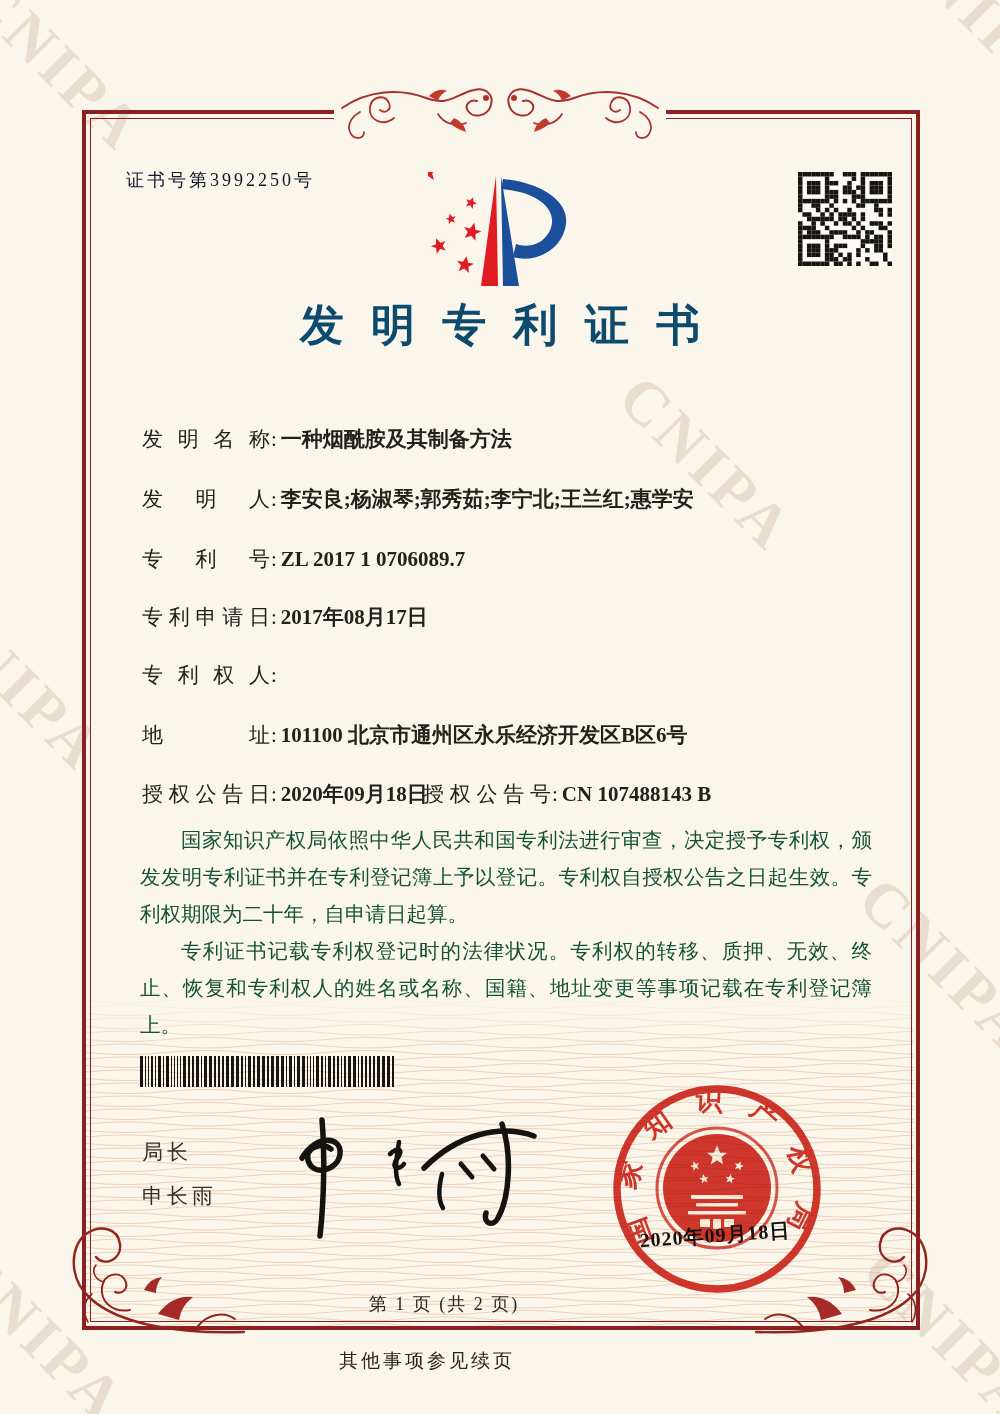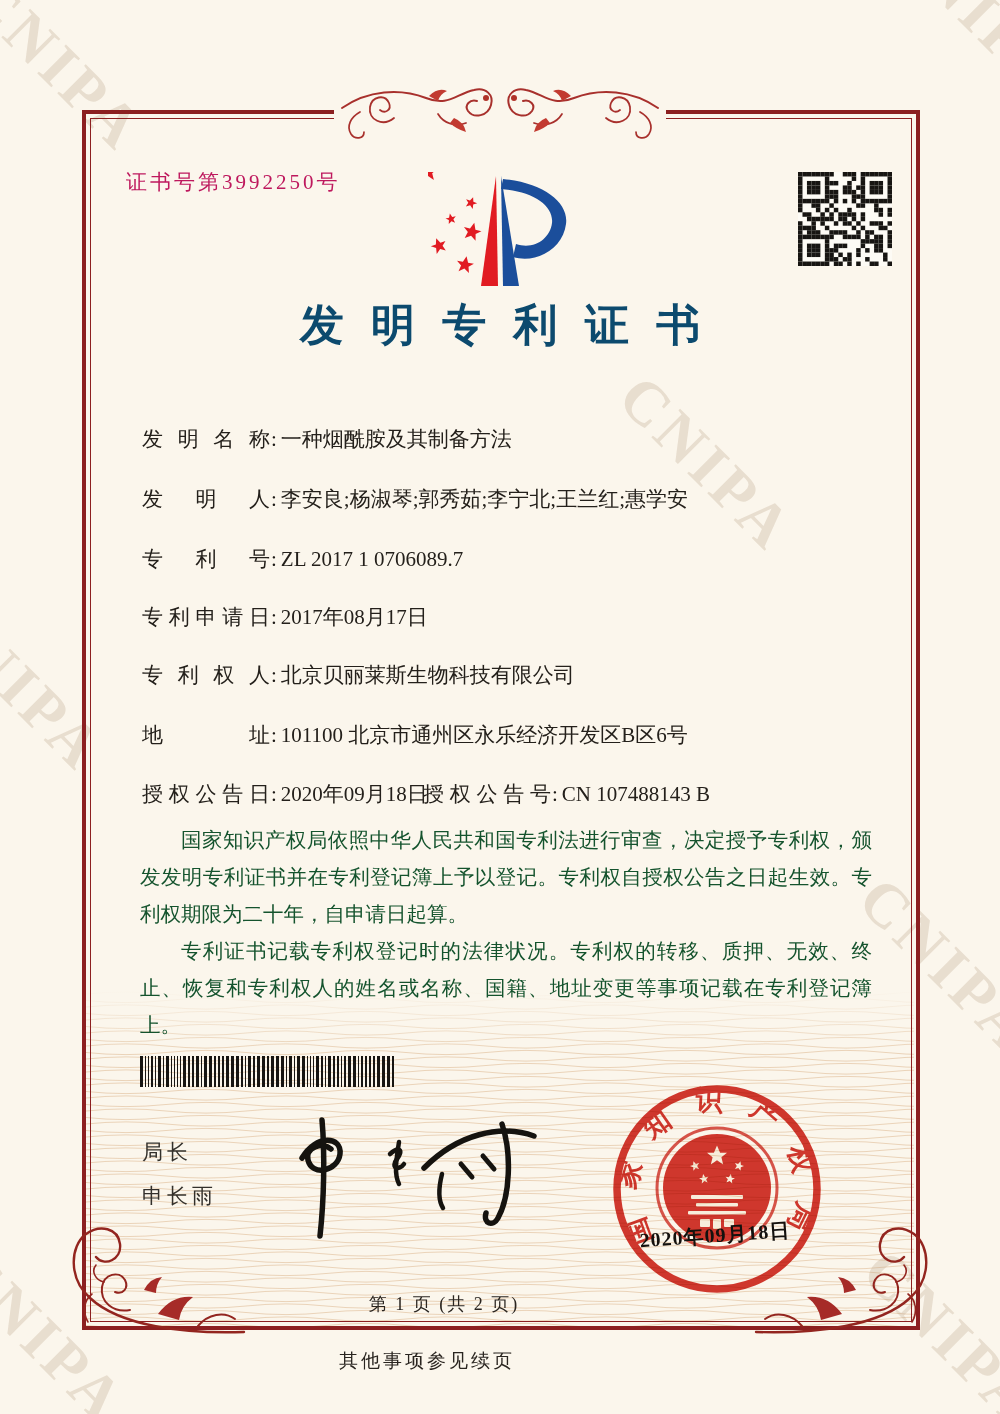--- a/index.html
+++ b/index.html
@@ -29,34 +29,34 @@
     border:4px solid #8c1f20; z-index:3; }
   .frame-inner { position:absolute; left:4px; top:4px; right:4px; bottom:4px;
     border:1px solid #8c1f20; }
   
   .ornament-top { position:absolute; left:334px; top:78px; width:332px; height:64px; z-index:4; }
   .corner { position:absolute; width:195px; height:132px; z-index:4; }
   .corner-left  { left:58px;  top:1212px; }
   .corner-right { left:747px; top:1212px; }
   
   .cert-no { position:absolute; left:126px; top:168px; z-index:5;
-    font-size:21px; letter-spacing:3px; color:#be185d; }
+    font-size:18px; letter-spacing:3px; color:#0f172a; }
   .qr { position:absolute; left:798px; top:172px; width:94px; height:94px; z-index:5; background:#fdfbf5; }
   .logo { position:absolute; left:428px; top:172px; width:150px; height:120px; z-index:5; }
   .title { position:absolute; left:0; top:296px; width:1000px; z-index:5;
     text-align:center; font-size:44px; font-weight:bold; letter-spacing:0.62em; text-indent:0.62em;
     color:#0c4a6e; }
   
   .fields { position:absolute; left:142px; top:0; width:740px; z-index:5; font-size:21px; }
   .row { position:absolute; left:0; display:flex; align-items:baseline; white-space:nowrap; }
   .r1 { top:425px; } .r2 { top:485px; } .r3 { top:545px; }
   .r4 { top:603px; } .r5 { top:661px; } .r6 { top:721px; } .r7 { top:780px; }
   .lbl { display:inline-flex; width:128px; justify-content:space-between; color:#24201b; }
   .colon { margin:0 4px 0 1px; }
-  .val { color:#24201b; }
+  .val { color:#24201b;font-weight:bold; }
   .grant-no { position:absolute; left:281px; top:0; display:flex; align-items:baseline; white-space:nowrap; }
   
   .body-text { position:absolute; left:140px; top:822px; width:732px; z-index:5;
     font-size:20.5px; line-height:37px; color:#14532d; }
   .body-text p { text-indent:2em; text-align:justify; }
   
   .barcode { position:absolute; left:140px; top:1056px; width:262px; height:31px; z-index:5; }
   
   .signer { position:absolute; left:142px; top:1138px; z-index:5;
     font-family:"Liberation Sans","DejaVu Sans",sans-serif; font-size:21px; color:#33302b; }
@@ -475,21 +475,20 @@
       <span class="val">2017年08月17日</span>
     </div>
     <div class="row r5">
       <span class="lbl">
           <span>专</span>
           <span>利</span>
           <span>权</span>
           <span>人</span>
         </span>
         <span class="colon">:</span>
-      <span class="val">北京贝丽莱斯生物科技有限公司</span>
     </div>
     <div class="row r6">
       <span class="lbl">
           <span>地</span>
           <span>址</span>
         </span>
         <span class="colon">:</span>
       <span class="val">101100 北京市通州区永乐经济开发区B区6号</span>
     </div>
     <div class="row r7">

